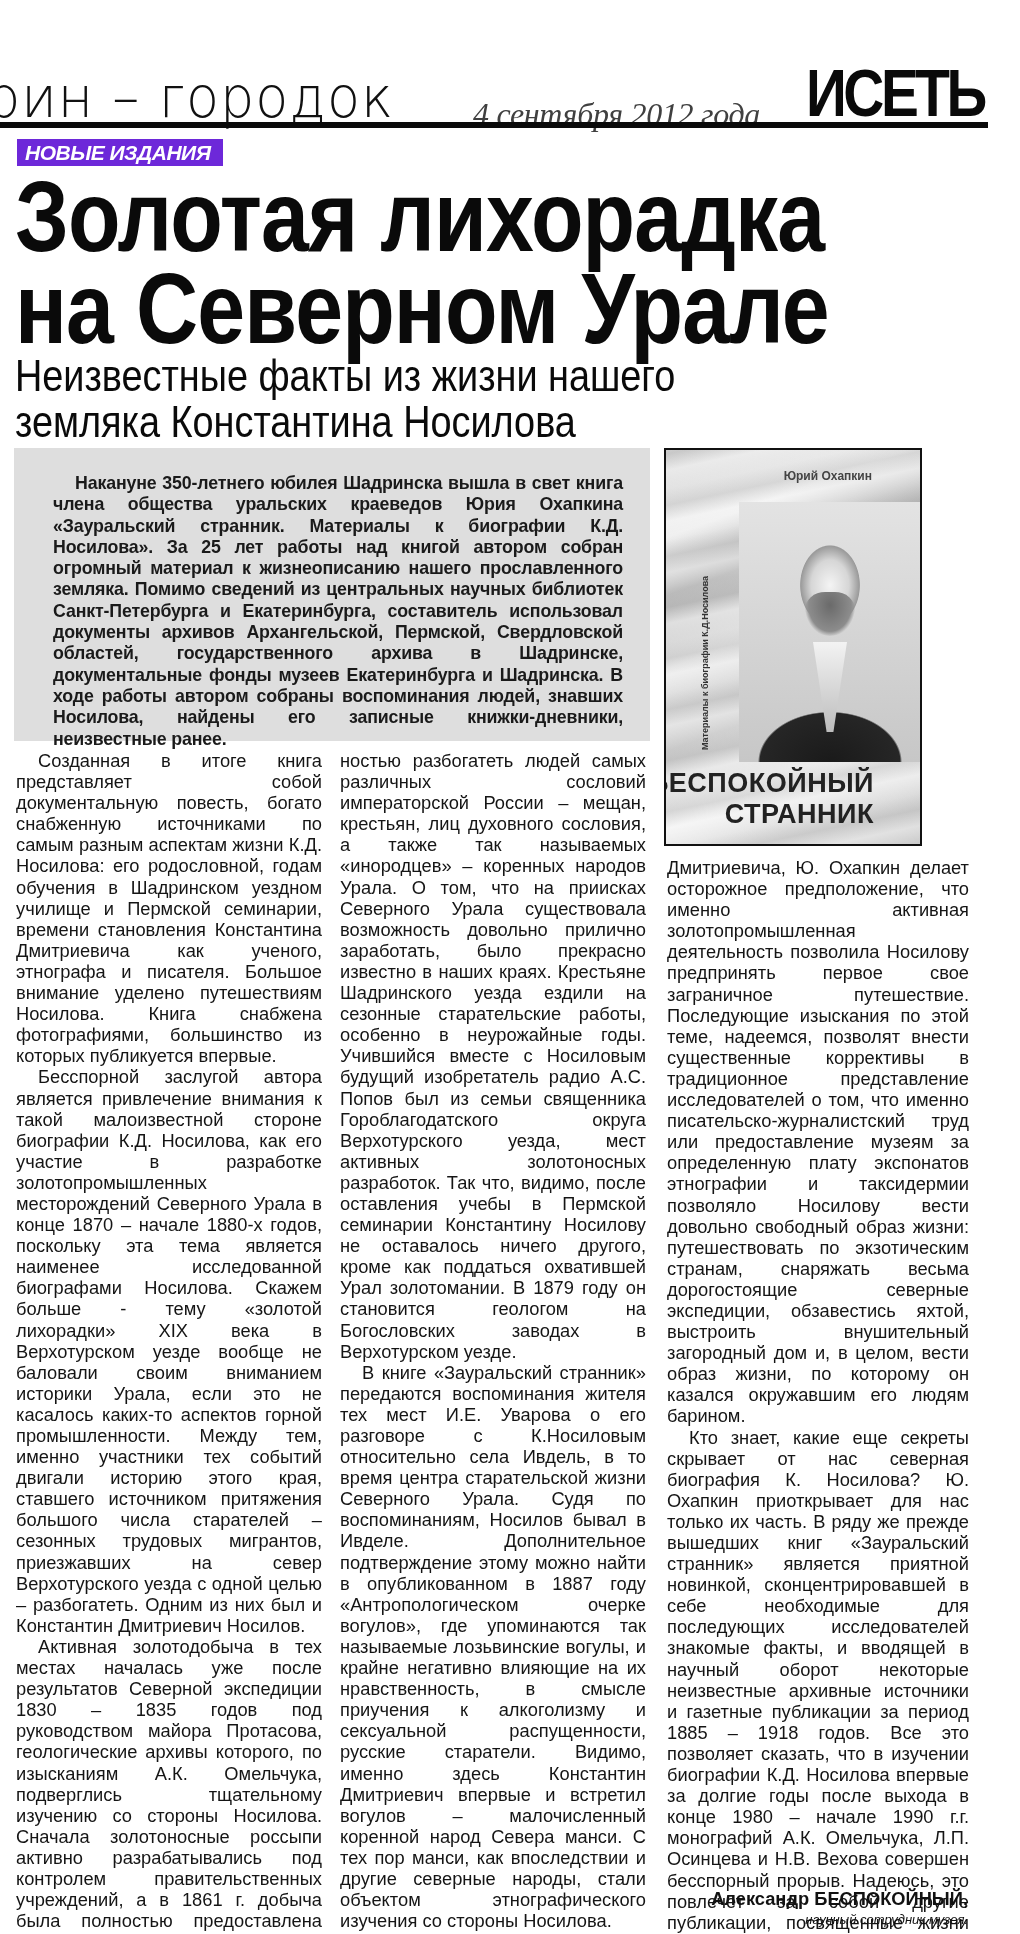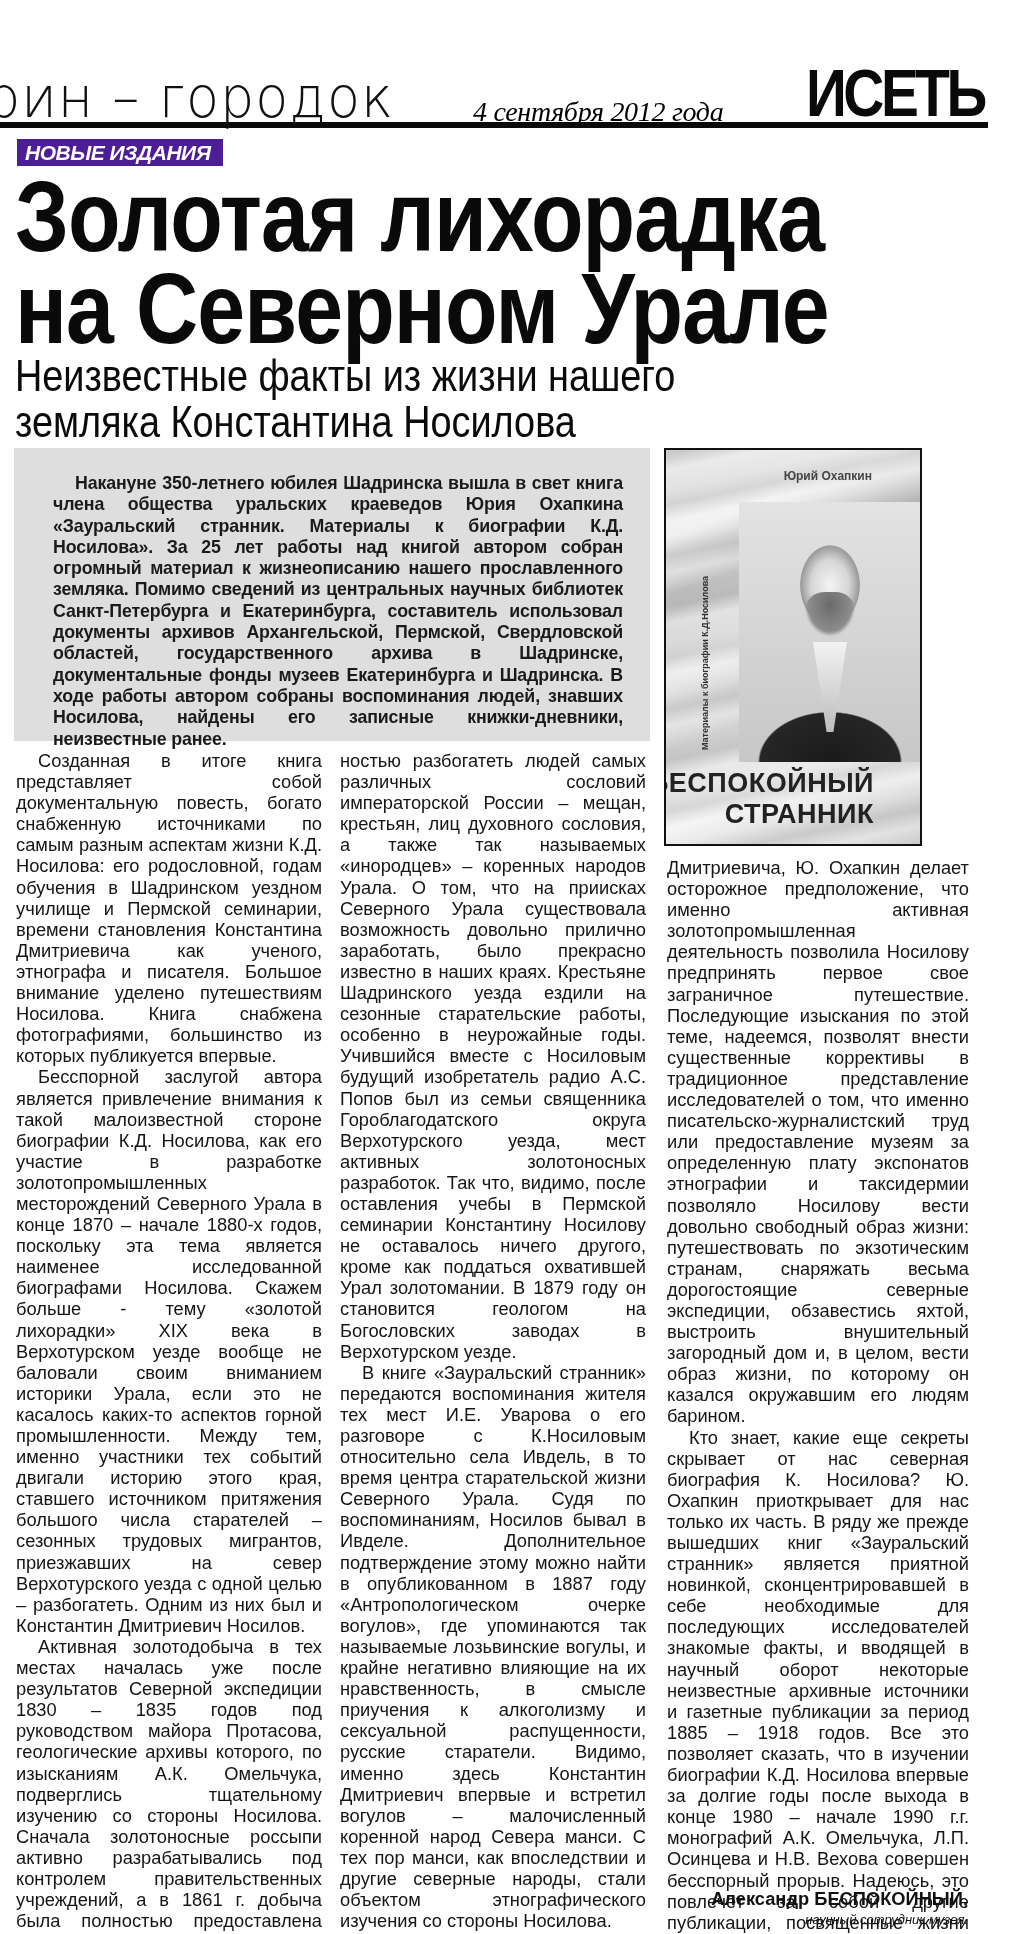--- a/index.html
+++ b/index.html
@@ -2,25 +2,25 @@
 <html><head>
 <meta charset="utf-8">
 <style>
   html, body { margin: 0; padding: 0; background: #ffffff; }
   body { width: 1020px; height: 1934px; position: relative; overflow: hidden; color: #111; }
   .page { position: absolute; left: 0; top: 0; width: 1020px; height: 1934px; }
 
   
   .masthead { position: absolute; left: 0; top: 60px; width: 990px; height: 70px; }
   .mast-title { position: absolute; left: -14px; top: 8px; font-family: "DejaVu Sans", sans-serif; font-weight: 300; font-size: 54px; letter-spacing: 1px; color: #111; white-space: nowrap; transform: scaleY(1.05); transform-origin: left bottom; }
-  .mast-date { position: absolute; left: 473px; top: 36px; font-family: "Liberation Serif", serif; font-style: italic; font-size: 28px; color: #000000; white-space: nowrap; letter-spacing: -0.3px; }
+  .mast-date { position: absolute; left: 473px; top: 36px; font-family: "Liberation Serif", serif; font-style: italic; font-size: 32px; color: #404040; white-space: nowrap; letter-spacing: -0.3px; }
   .mast-logo { position: absolute; left: 806px; top: 0px; font-family: "Liberation Sans", sans-serif; font-weight: bold; font-size: 66px; letter-spacing: -4px; color: #0a0a0a; transform: scaleX(0.86); transform-origin: left top; line-height: 66px; }
   .mast-rule { position: absolute; left: 0; top: 62px; width: 988px; height: 6px; background: #0a0a0a; }
 
-  .rubric { position: absolute; left: 17px; top: 139px; height: 27px; padding: 0 12px 0 8px; background: #4c1d95; color: #fff; font-family: "Liberation Sans", sans-serif; font-weight: bold; font-style: italic; font-size: 21px; line-height: 27px; letter-spacing: -0.5px; }
+  .rubric { position: absolute; left: 17px; top: 139px; height: 27px; padding: 0 12px 0 8px; background: #6d28d9; color: #fff; font-family: "Liberation Sans", sans-serif; font-weight: bold; font-style: italic; font-size: 21px; line-height: 27px; letter-spacing: -0.5px; }
 
   .headline { position: absolute; left: 15px; top: 170px; font-family: "Liberation Sans", sans-serif; font-weight: bold; font-size: 100px; line-height: 92px; letter-spacing: -1px; color: #0a0a0a; transform: scaleX(0.86); transform-origin: left top; white-space: nowrap; }
   .subhead { position: absolute; left: 15px; top: 353px; font-family: "Liberation Sans", sans-serif; font-size: 44px; line-height: 46px; color: #0a0a0a; transform: scaleX(0.86); transform-origin: left top; white-space: nowrap; }
 
   
   .lead { position: absolute; left: 14px; top: 448px; width: 636px; height: 293px; background: #dedede; box-sizing: border-box; padding: 8px 10px 0 22px; }
   .lead p { margin: 17px; font-family: "Liberation Sans", sans-serif; font-weight: bold; font-size: 17.8px; line-height: 21.3px; color: #1a1a1a; text-align: justify; text-indent: 22px; letter-spacing: -0.15px; }
 
   
   .cover { position: absolute; left: 664px; top: 448px; width: 258px; height: 398px; border: 2px solid #111; box-sizing: border-box; overflow: hidden;

